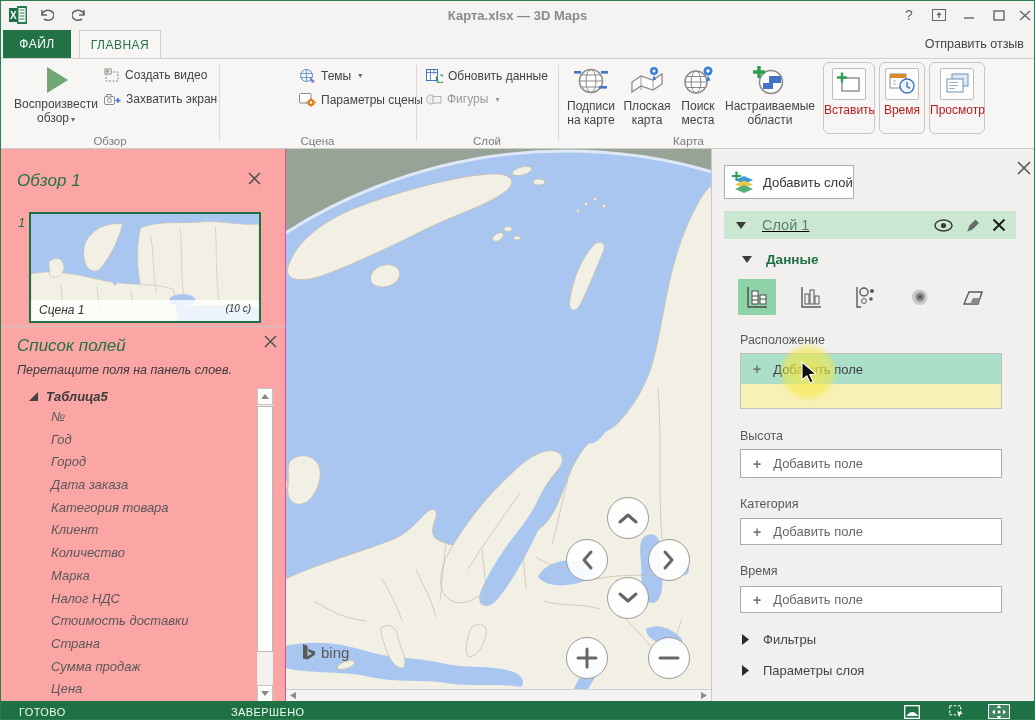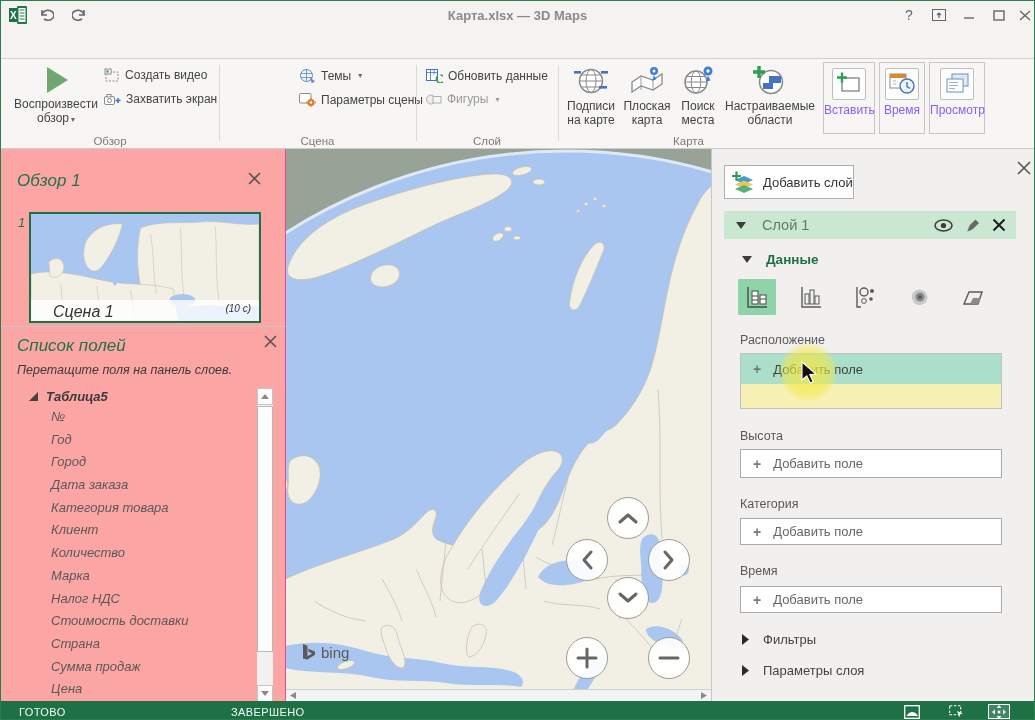--- a/index.html
+++ b/index.html
@@ -25,39 +25,39 @@
   
   .ribbon { position:absolute; left:0; top:57px; width:100%; height:91px; background:#f7f6f5; border-top:1px solid #d2d0cc; border-bottom:1px solid #cfcdc9; }
   .rsep { position:absolute; top:6px; height:76px; width:1px; background:#dbd9d5; }
   .glabel { position:absolute; bottom:3px; left:0; right:0; text-align:center; font-size:11.5px; color:#7b7b7b; }
   .rgroup { position:absolute; top:0; height:91px; }
   .bigbtn { position:absolute; top:4px; text-align:center; font-size:12px; color:#444; line-height:14px; }
   .bigbtn .ic { display:block; margin:2px auto 2px; }
   .sbtn { position:absolute; display:flex; align-items:center; gap:5px; font-size:12px; color:#444; white-space:nowrap; }
   .sbtn.gray { color:#9a9a9a; }
   .dd { font-size:8px; color:#666; margin-left:2px; }
-  .boxgrp { position:absolute; top:3px; height:72px; border:1px solid #c9c7c3; border-radius:0; background:#f7f6f5; text-align:center; font-size:12px; color:#8b5cf6; }
+  .boxgrp { position:absolute; top:3px; height:72px; border:1px solid #c9c7c3; border-radius:6px; background:#f7f6f5; text-align:center; font-size:12px; color:#b91c1c; }
   .boxgrp .icbox { margin:5px auto 3px; width:34px; height:32px; border:1px solid #c0bebb; background:#fdfdfd; border-radius:2px; display:flex; align-items:center; justify-content:center; }
 
   
   .panel { position:absolute; background:#fca5a5; border-right:1px solid #ec4899;font-style:italic; }
   .ptitle { font-size:17px; color:#217346; }
   .closex { position:absolute; width:18px; height:18px; color:#555; font-size:15px; line-height:18px; text-align:center; }
 
   .fielditem { height:22.7px; line-height:22.7px; font-size:13px; color:#595959; }
 
   
   .sb-btn { position:absolute; left:256px; width:16px; height:17px; background:#fdfdfd; border:1px solid #c5c5c5; display:flex; align-items:center; justify-content:center; }
   .sb-track { position:absolute; left:256px; width:16px; background:#f1f1f1; }
   .sb-thumb { position:absolute; left:256px; width:16px; background:#fdfdfd; border:1px solid #b9b9b9; }
 
   
   .rpanel { position:absolute; left:710px; top:148px; width:325px; height:552px; background:#f1f0ee; border-left:1px solid #c8c8c8; }
   .addlayer { position:absolute; left:12px; top:16px; width:130px; height:34px; background:#fff; border:1px solid #aeaeae; display:flex; align-items:center; gap:8px; padding-left:6px; font-size:13px; color:#333; }
-  .layerhdr { position:absolute; left:12px; top:62px; width:292px; height:28px; background:#c9e7d1; display:flex; align-items:center; }
+  .layerhdr { position:absolute; left:12px; top:62px; width:292px; height:28px; background:#c9e7d1; display:flex; align-items:center;text-decoration:underline; }
   .welllabel { position:absolute; left:28px; font-size:12.5px; color:#595959; }
   .wellbox { position:absolute; left:28px; width:262px; background:#fff; border:1px solid #ababab; display:flex; align-items:center; padding-left:12px; gap:12px; font-size:13px; color:#666; }
   .plus { font-size:14px; color:#777; font-weight:bold; }
   .secrow { position:absolute; left:30px; display:flex; align-items:center; gap:14px; font-size:13px; color:#444; }
   .tile { position:absolute; top:0; width:38px; height:36px; display:flex; align-items:center; justify-content:center; border-radius:1px; }
 
   
   .maparea { position:absolute; left:285px; top:148px; width:425px; height:552px; background:#96a396; overflow:hidden; }
   .navbtn { position:absolute; width:42px; height:42px; border-radius:50%; background:rgba(255,255,255,.92); border:1.5px solid #9b9b9b; display:flex; align-items:center; justify-content:center; }
   .hscroll { position:absolute; left:0; bottom:0; width:100%; height:12px; background:#f3f3f3; border-top:1px solid #cfcfcf; }
@@ -115,20 +115,25 @@
           <rect x="1" y="1" width="10" height="9" fill="none" stroke="#666" stroke-width="1.4"></rect>
         </svg>
     </div>
     <div class="tb-ctl" style="left:1011px">
       <svg width="12" height="11">
           <path d="M1 1l10 9M11 1L1 10" stroke="#666" stroke-width="1.4"></path>
         </svg>
     </div>
   </div>
 
+  <div class="tabrow">
+    <div class="filetab">ФАЙЛ</div>
+    <div class="hometab">ГЛАВНАЯ</div>
+    <div class="feedback">Отправить отзыв</div>
+  </div>
 
   <div class="ribbon">
 
     <div class="rgroup" style="left:0;width:218px">
       <div class="bigbtn" style="left:12px;width:86px">
         <svg class="ic" width="28" height="30">
             <polygon points="5,2 26,15 5,28" fill="#6fa772"></polygon>
           </svg>
         <span>Воспроизвести</span><br>
         <span>обзор</span><span class="dd">▾</span>
@@ -437,21 +442,21 @@
         <g fill="none" stroke="#c3bbaa" stroke-width="0.5">
           <path d="M120,20 C124,40 122,60 126,80"></path>
             <path d="M150,14 C152,38 150,60 154,84"></path>
           <path d="M185,12 C187,38 185,62 189,88"></path>
             <path d="M30,70 L32,100"></path>
             <path d="M66,72 L70,102"></path>
             <path d="M100,76 L104,104"></path>
         </g>
       </svg>
       <div class="abs" style="left:0;bottom:0;width:100%;height:21px;background:rgba(255,255,255,.78)">
-        <span class="abs" style="left:22px;top:3px;font-size:16px;color:#333">Сцена 1</span>
+        <span class="abs" style="left:8px;top:3px;font-size:12px;color:#333">Сцена 1</span>
         <span class="abs" style="right:8px;top:3px;font-size:10px;color:#333">(10 с)</span>
       </div>
     </div>
   </div>
 
   <div class="panel" style="left:0;top:325px;width:285px;height:378px;border-top:1px solid #c6c6c6">
     <div class="abs ptitle" style="left:16px;top:9px">Список полей</div>
     <div class="closex" style="left:260px;top:7px">
       <svg width="13" height="13">
           <path d="M1 1l11 11M12 1L1 12" stroke="#555" stroke-width="1.6"></path>

